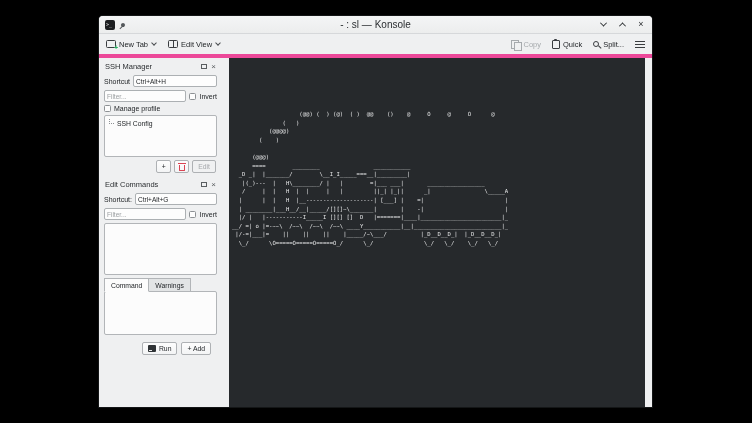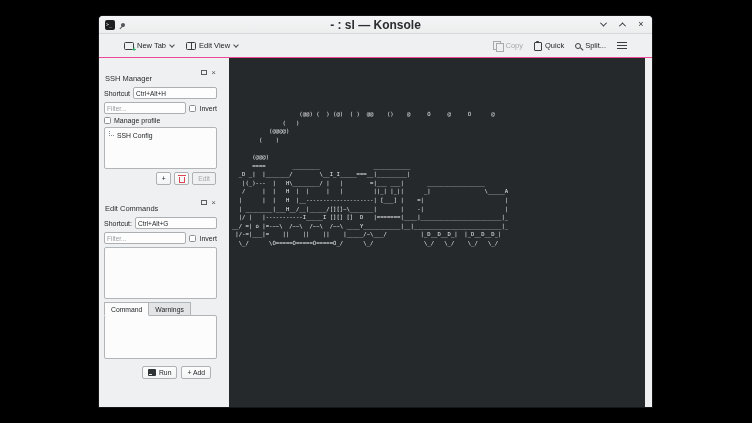--- a/index.html
+++ b/index.html
@@ -17,32 +17,32 @@
               padding:0 6px; background:linear-gradient(#f4f5f6,#eceded);
               border-bottom:1px solid #d6d8da; }
   .tb-left { display:flex; align-items:center; gap:4px; }
   .app-icon { width:10px; height:10px; background:#1c1e20; border-radius:2px; position:relative; }
   .app-icon::after { content:">_"; position:absolute; left:1px; top:1px; color:#e8e9ea;
                      font-size:5px; font-family:"DejaVu Sans Mono",monospace; }
   .pin-icon { width:4px; height:4px; background:#54585b; border-radius:50%; position:relative;
               transform:rotate(45deg); margin-left:2px; }
   .pin-icon::after { content:""; position:absolute; left:1.5px; top:3px; width:1px; height:4px;
                      background:#54585b; }
-  .tb-title { position:absolute; left:0; right:0; text-align:center; font-size:12px;
-              color:#2b2e31; pointer-events:none;font-weight:bold; }
+  .tb-title { position:absolute; left:0; right:0; text-align:center; font-size:10px;
+              color:#2b2e31; pointer-events:none; }
   .tb-controls { margin-left:auto; display:flex; align-items:center; gap:9px; }
   .wc-btn { display:flex; align-items:center; justify-content:center; width:10px; height:10px; }
   .chev { width:5px; height:5px; border-right:1.2px solid #2b2e31; border-bottom:1.2px solid #2b2e31; }
   .chev.down { transform:rotate(45deg) translate(-1px,-1px); }
   .chev.up   { transform:rotate(-135deg) translate(-1px,-1px); }
   .close-glyph { font-size:9px; line-height:9px; color:#2b2e31; }
 
   
-  .toolbar { height:24px; flex:0 0 24px; display:flex; align-items:center; padding:0 25px;
-             border-bottom:1px solid #ec4899; }
+  .toolbar { height:24px; flex:0 0 24px; display:flex; align-items:center; padding:0 7px;
+             border-bottom:4px solid #ec4899; }
   .tool-group-left { display:flex; align-items:center; gap:12px; }
   .tool-group-right { margin-left:auto; display:flex; align-items:center; gap:11px; }
   .tool-btn { display:flex; align-items:center; gap:3px; font-size:7.5px; color:#232629; cursor:default; }
   .tool-btn.disabled { color:#a6aaad; }
   .dd-chev { width:4px; height:4px; border-right:1px solid #4a4d50; border-bottom:1px solid #4a4d50;
              transform:rotate(45deg); margin:-2px 0 0 1px; }
 
   .icon-newtab { position:relative; width:10px; height:8px; border:1px solid #3a3d40; border-radius:1.5px; }
   .icon-newtab::after { content:"+"; position:absolute; right:-3px; bottom:-4px; color:#27ae60;
                         font-weight:bold; font-size:7px; }
@@ -63,21 +63,21 @@
                border-bottom:1.4px solid #3a3d40; }
   .icon-menu::before { content:""; position:absolute; left:0; top:2px; width:10px; height:1.4px; background:#3a3d40; }
 
   
   .content { flex:1; display:flex; min-height:0; }
 
   .sidebar { width:122px; flex:0 0 122px; padding:2px 4px 4px 5px; display:flex;
              flex-direction:column; }
   .panel { display:flex; flex-direction:column; gap:3px; padding-bottom:5px; }
   .panel-header { display:flex; align-items:center; gap:4px; padding:2px 1px 1px; }
-  .panel-title { flex:1; font-size:7.5px; color:#2b2e31;margin-top:12px; }
+  .panel-title { flex:1; font-size:7.5px; color:#2b2e31; }
   .float-icon { width:6px; height:5px; border:1px solid #5a5e61; }
   .panel-close { font-size:8px; line-height:8px; color:#5a5e61; }
 
   .row { display:flex; align-items:center; gap:3px; }
   .lbl { font-size:7px; color:#232629; white-space:nowrap; }
   .text-input { height:12px; min-width:0; flex:1; border:1px solid #acb0b3; border-radius:2px;
                 background:#fdfdfd; font-size:6.5px; padding:0 2px; color:#232629;
                 font-family:"Liberation Sans",sans-serif; }
   .text-input::placeholder { color:#9a9ea1; }
   .checkbox { width:7px; height:7px; flex:0 0 7px; border:1px solid #8d9194; border-radius:1.5px;

